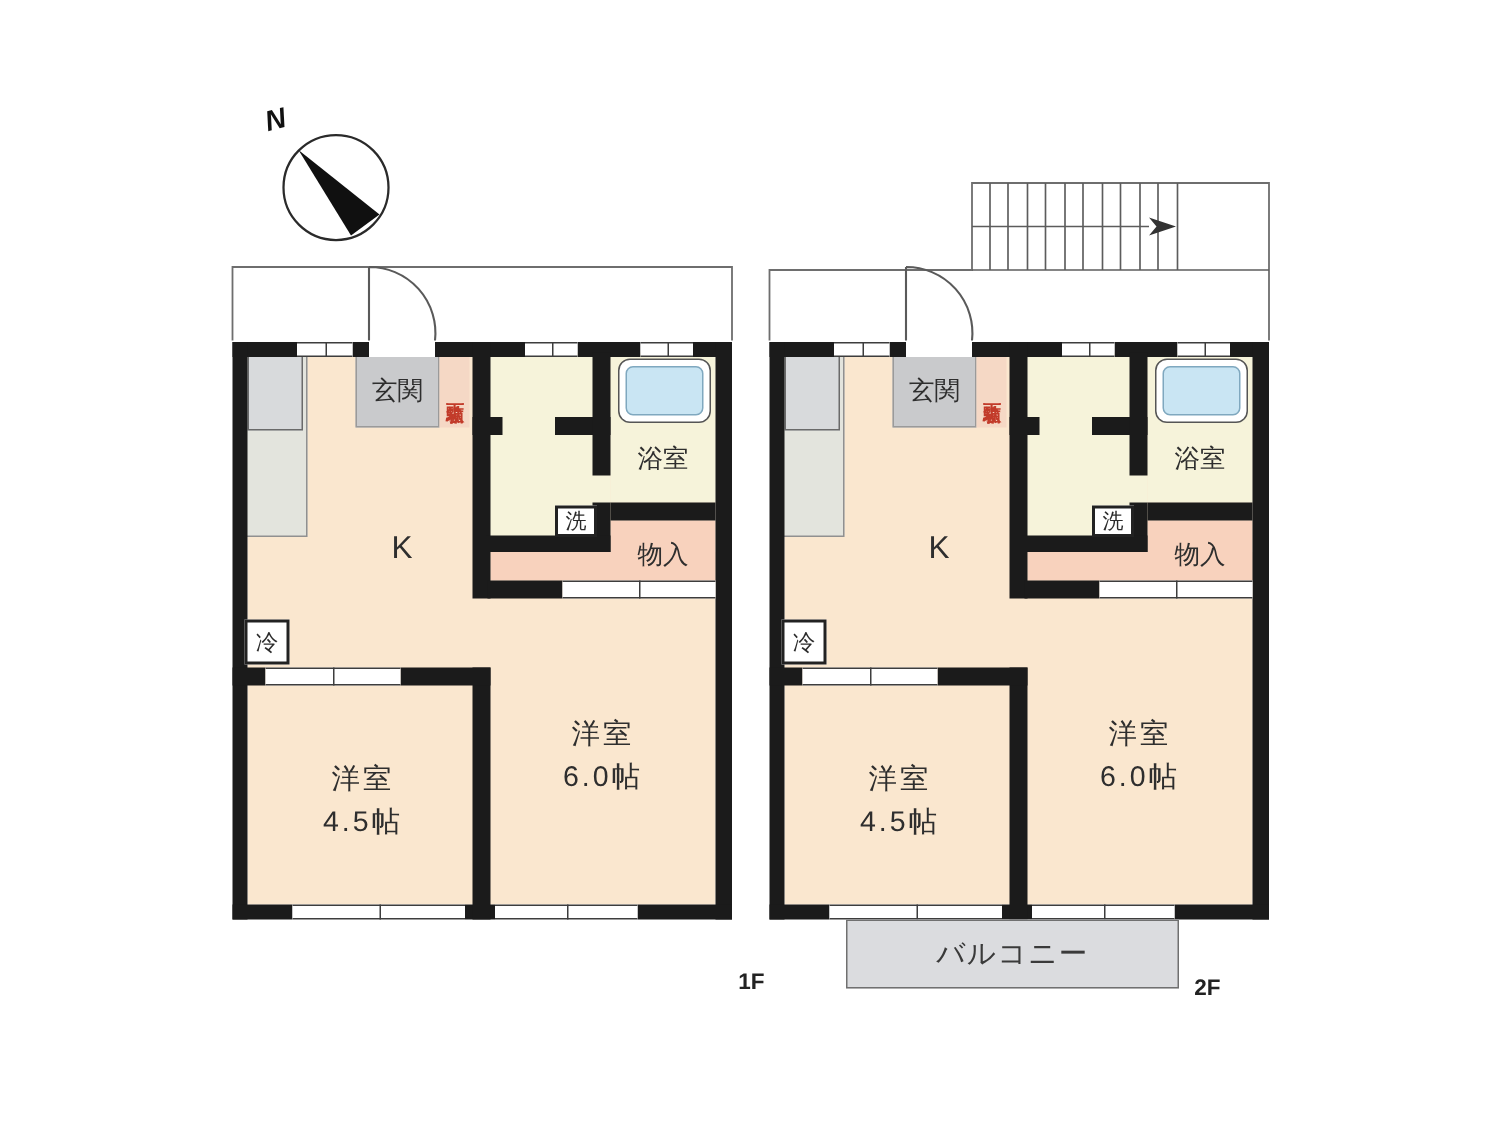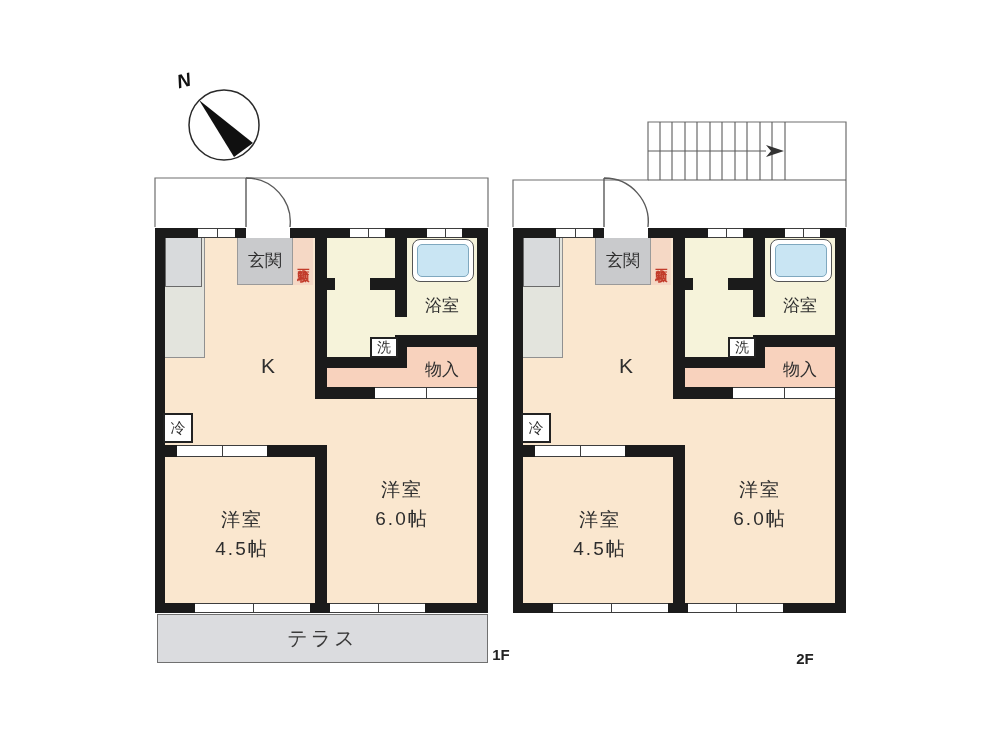--- a/index.html
+++ b/index.html
@@ -258,19 +258,19 @@
     <div class="room-name" style="left:12px;top:275px;width:150px;height:62px;">
       <span>洋室</span>
       <span>4.5帖</span>
     </div>
     <div class="room-name" style="left:172px;top:245px;width:150px;height:62px;">
       <span>洋室</span>
       <span>6.0帖</span>
     </div>
   </div>
 
-  <div class="outdoor" style="left:157px;top:614px;width:331px;height:49px;">
-    <span style="font-size:20px;letter-spacing:3px;color:#3a3a3a;">テラス</span>
+  <div class="outdoor" style="left:564px;top:613px;width:222px;height:46px;">
+    <span style="font-size:19px;letter-spacing:1px;color:#3a3a3a;">バルコニー</span>
   </div>
   <div class="lbl" style="left:487px;top:645px;width:28px;height:18px;font-size:15px;font-weight:bold;color:#222;">1F</div>
   <div class="lbl" style="left:791px;top:649px;width:28px;height:18px;font-size:15px;font-weight:bold;color:#222;">2F</div>
 
 </div>
 
 </body></html>

